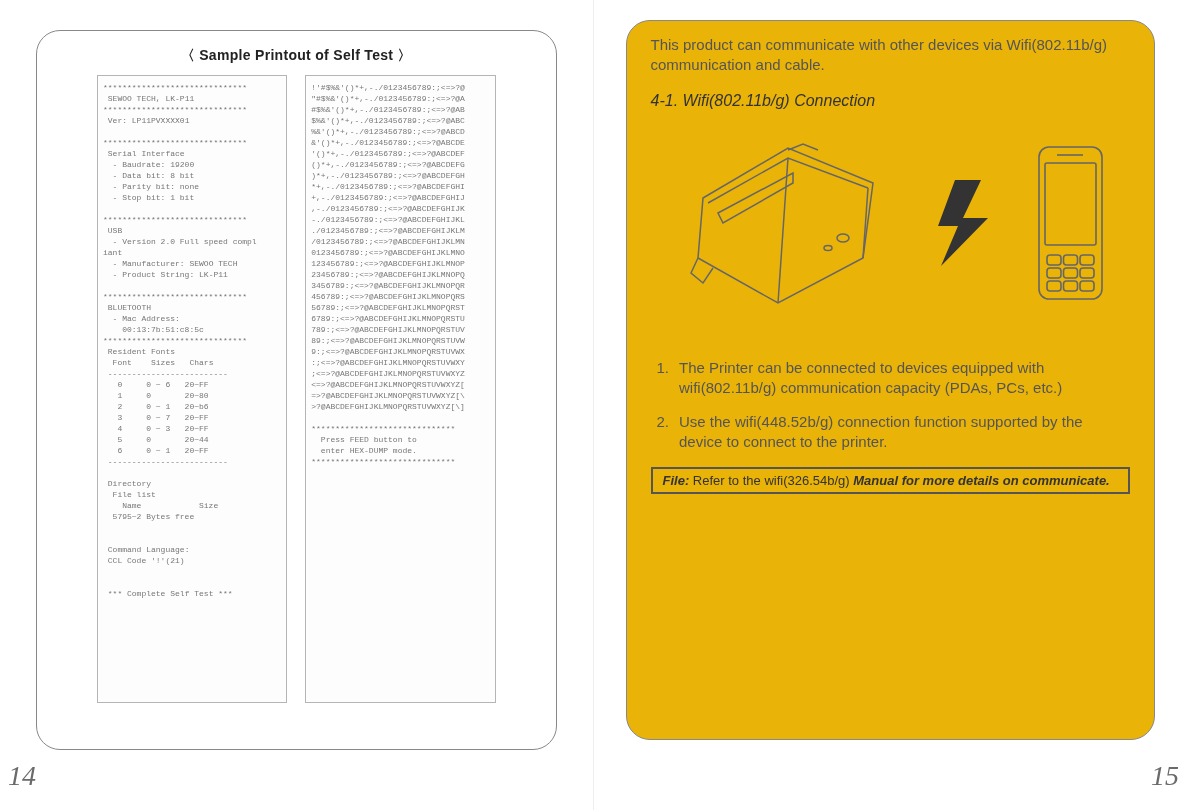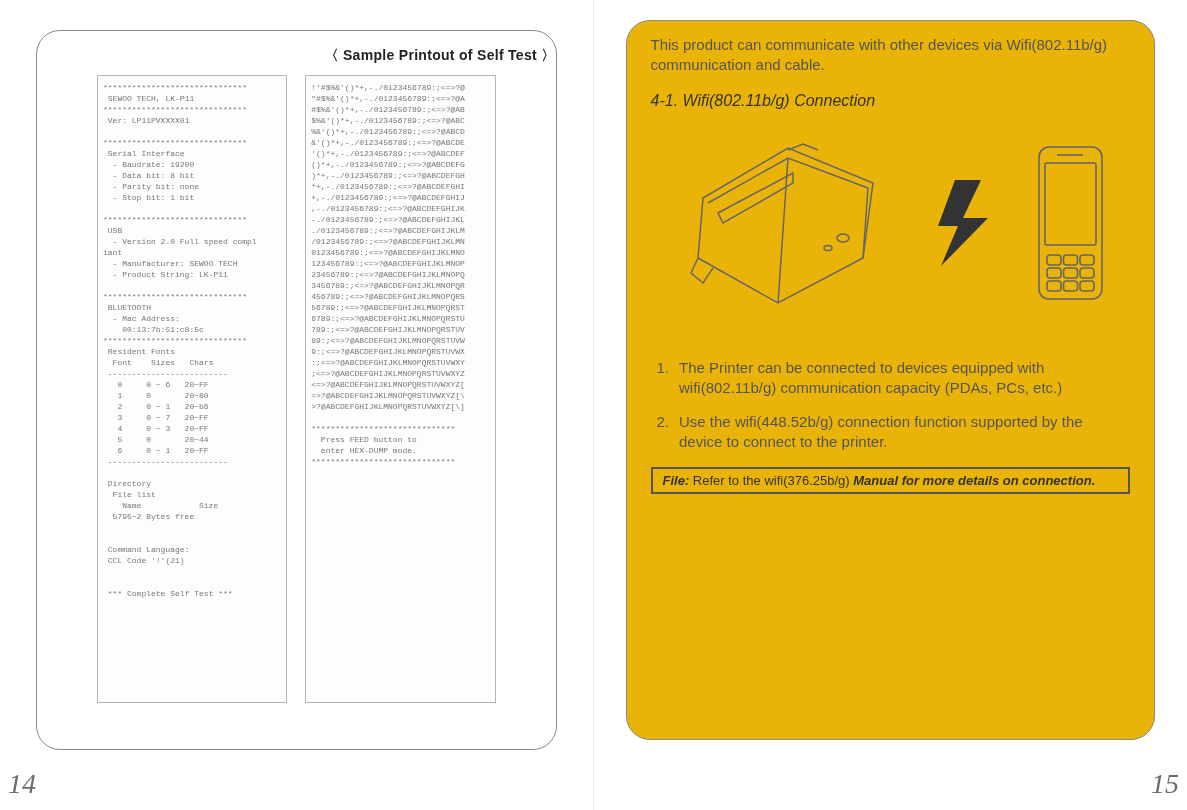--- a/index.html
+++ b/index.html
@@ -21,40 +21,40 @@
       width: 50%;
       height: 100%;
       position: relative;
       padding: 20px 28px 40px 28px;
     }
     .page-left {
       border-right: 1px solid #eee;
     }
     .page-number {
       position: absolute;
-      bottom: 10px;
+      bottom: 18px;
       font-family: Georgia, 'Times New Roman', serif;
       font-size: 28px;
       color: #6a6a6a;
       font-style: italic;
     }
     .page-left .page-number { left: 8px; }
     .page-right .page-number { right: 8px; }
 
     
     .printout-frame {
       margin: 10px 8px 0 8px;
       height: 720px;
       border-radius: 24px;
       background: #fff;
       border: 1px solid #888;
       position: relative;
     }
     .printout-caption {
-      text-align: right;
+      text-align: center;
       font-size: 14px;
       margin-top: 16px;
       margin-bottom: 10px;
       font-weight: bold;
       color: #222;
       letter-spacing: 0.3px;
     }
     .columns {
       display: flex;
       justify-content: center;
@@ -315,21 +315,21 @@
           <span>The Printer can be connected to devices equipped with wifi(802.11b/g) communication capacity (PDAs, PCs, etc.)</span>
         </div>
         <div class="step">
           <span class="num">2.</span>
           <span>Use the wifi(448.52b/g) connection function supported by the device to connect to the printer.</span>
         </div>
       </div>
 
       <div class="note-box">
         <span class="label">File:</span>
-        <span class="mid">Refer to the wifi(376.25b/g) </span>
-        <span class="rest">Manual for more details on connection.</span>
+        <span class="mid">Refer to the wifi(326.54b/g) </span>
+        <span class="rest">Manual for more details on communicate.</span>
       </div>
 
     </div>
     <div class="page-number">15</div>
   </div>
 
 </div>
 
 </body></html>

